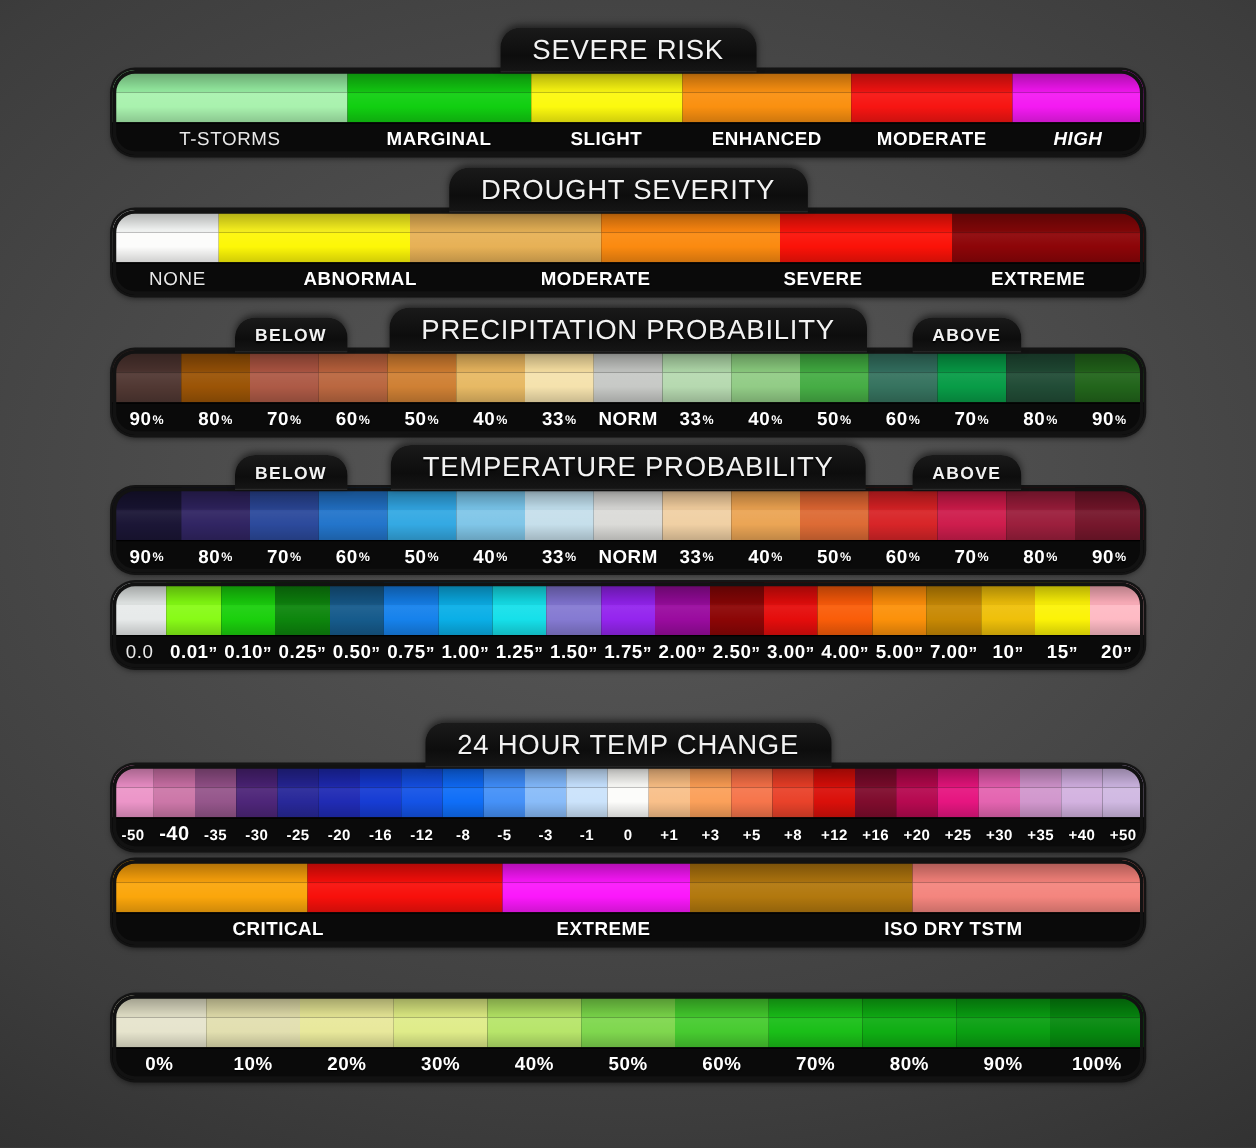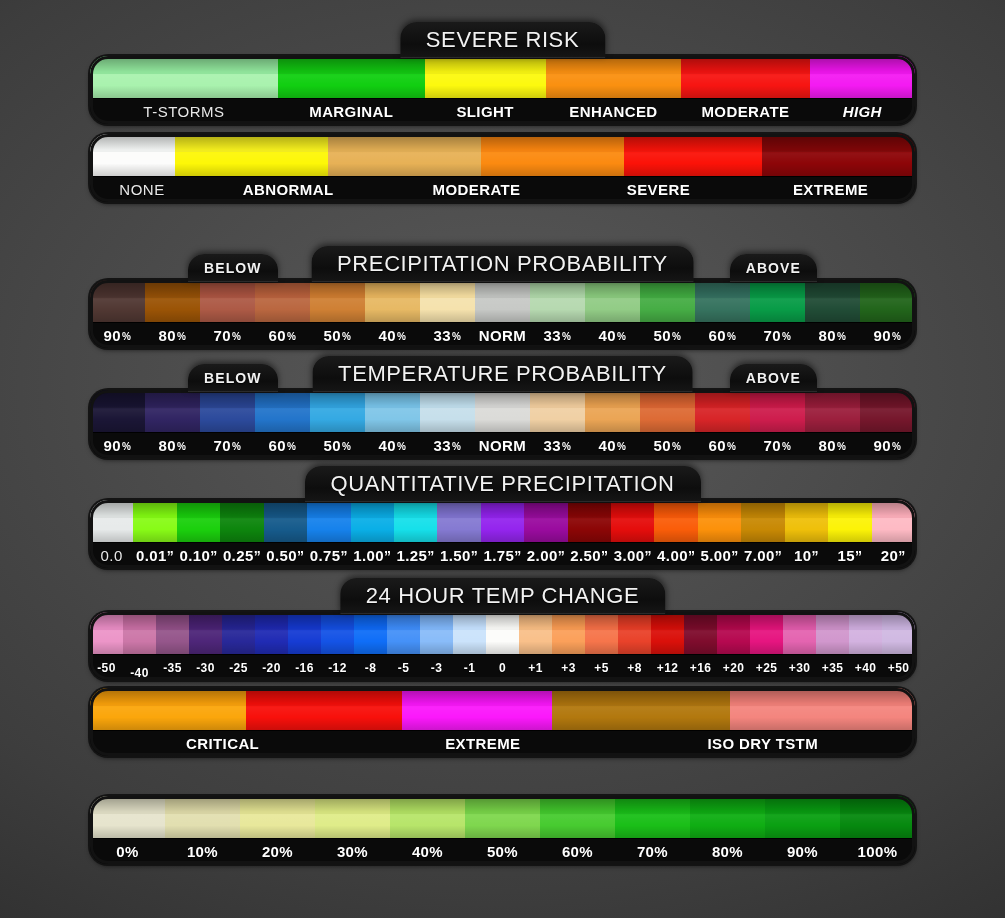--- a/index.html
+++ b/index.html
@@ -170,20 +170,23 @@
             <span>MODERATE</span>
           </div>
           <div class="lab" style="flex-grow: 1.15; font-style: italic;">
             <span>HIGH</span>
           </div>
         </div>
         <div class="corners"></div>
       </div>
     </div>
     <div class="legend" style="top: 134px;">
+      <div class="tabrow">
+        <div class="pill pill-title">DROUGHT SEVERITY</div>
+      </div>
       <div class="capsule">
         <div class="strip">
           <div class="seg" style="flex-grow: 0.8;">
             <div class="upper" style="background: rgb(238, 240, 239);"></div>
             <div class="lower" style="background: rgb(252, 252, 251);"></div>
           </div>
           <div class="seg" style="flex-grow: 1.45;">
             <div class="upper" style="background: rgb(241, 235, 29);"></div>
             <div class="lower" style="background: rgb(253, 247, 7);"></div>
           </div>
@@ -484,23 +487,20 @@
           </div>
           <div class="lab" style="flex-grow: 1;">
             <span>90</span>
             <span class="pct">%</span>
           </div>
         </div>
         <div class="corners"></div>
       </div>
     </div>
     <div class="legend" style="top: 466px;">
-      <div class="tabrow">
-        <div class="pill pill-title">QUANTITATIVE PRECIPITATION</div>
-      </div>
       <div class="capsule">
         <div class="strip">
           <div class="seg" style="flex-grow: 1;">
             <div class="upper" style="background: rgb(218, 222, 221);"></div>
             <div class="lower" style="background: rgb(231, 234, 234);"></div>
           </div>
           <div class="seg" style="flex-grow: 1;">
             <div class="upper" style="background: rgb(124, 240, 16);"></div>
             <div class="lower" style="background: rgb(136, 251, 23);"></div>
           </div>
@@ -757,21 +757,21 @@
           </div>
           <div class="seg" style="flex-grow: 1;">
             <div class="upper" style="background: rgb(196, 173, 216);"></div>
             <div class="lower" style="background: rgb(208, 185, 226);"></div>
           </div>
         </div>
         <div class="labels">
           <div class="lab" style="flex-grow: 1; font-size: 12px;">
             <span>-50</span>
           </div>
-          <div class="lab" style="flex-grow: 1; font-size: 12px; align-items: flex-end;">
+          <div class="lab" style="flex-grow: 1; font-size: 16px;">
             <span>-40</span>
           </div>
           <div class="lab" style="flex-grow: 1; font-size: 12px;">
             <span>-35</span>
           </div>
           <div class="lab" style="flex-grow: 1; font-size: 12px;">
             <span>-30</span>
           </div>
           <div class="lab" style="flex-grow: 1; font-size: 12px;">
             <span>-25</span>

